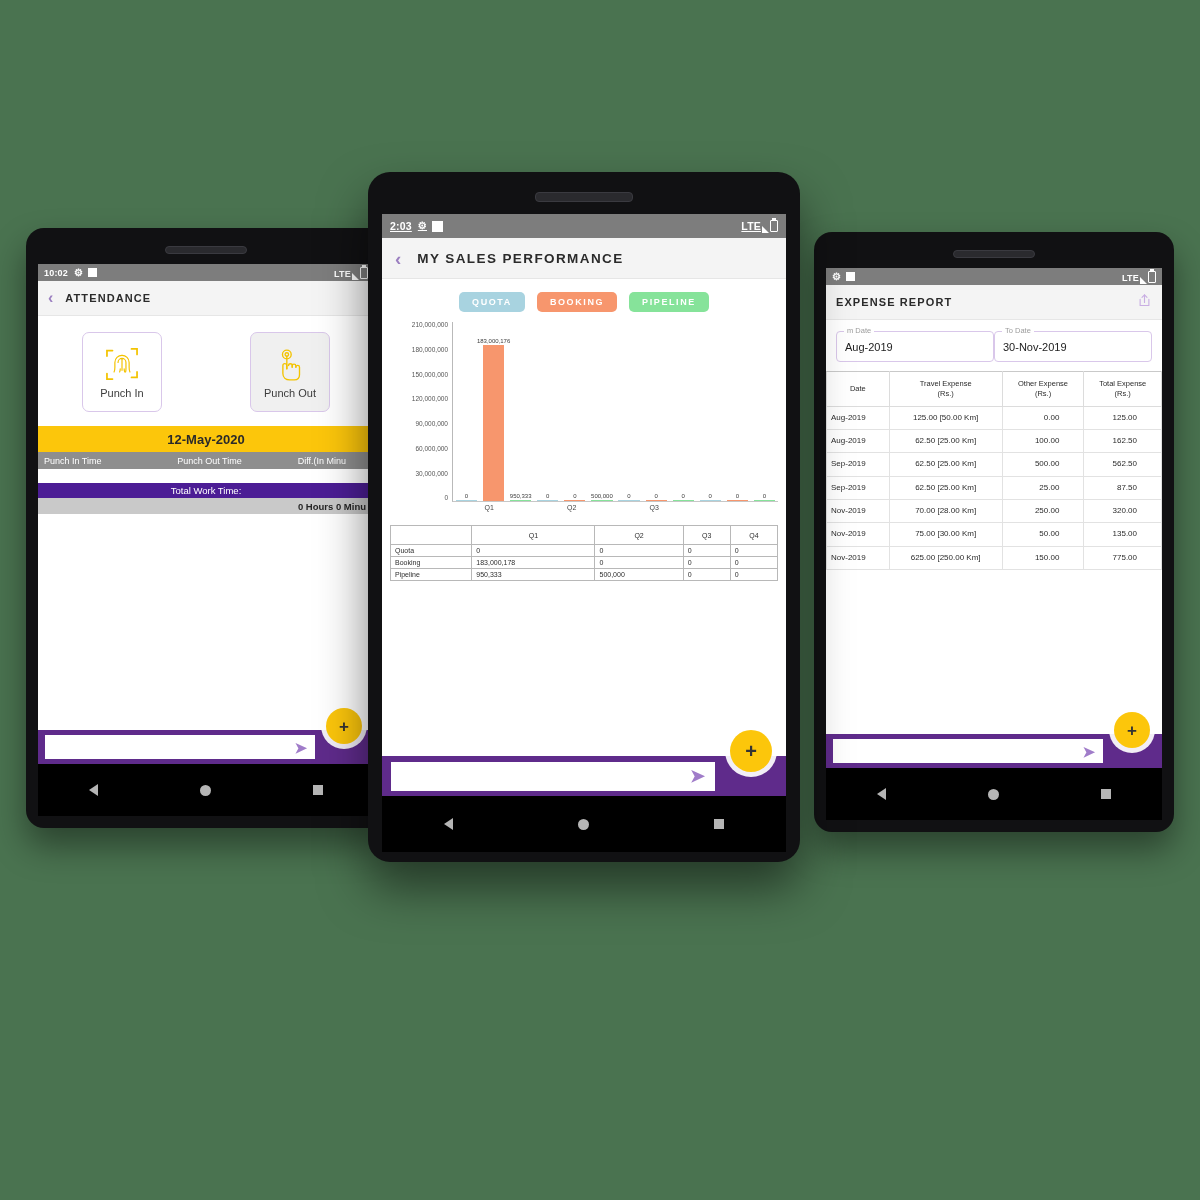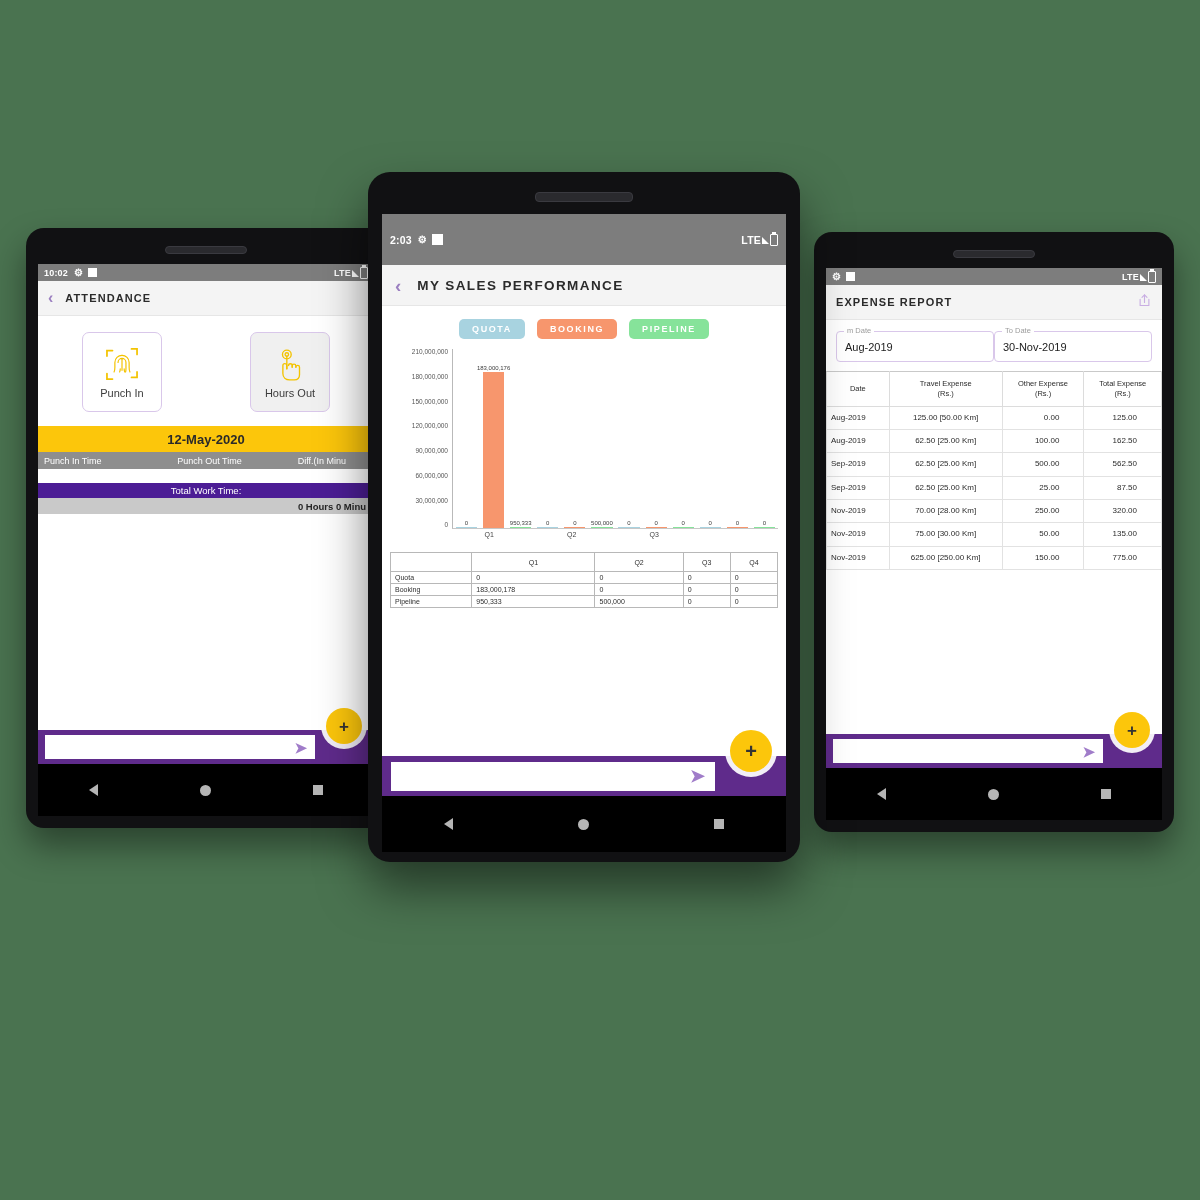--- a/index.html
+++ b/index.html
@@ -35,26 +35,26 @@
   #tablet-center{left:368px;top:172px;width:432px;height:690px;border-radius:22px;
                  box-shadow:0 26px 48px rgba(0,0,0,.5);}
   #tablet-center .speaker{top:20px;width:96px;height:8px;}
   #tablet-center .screen{left:14px;top:42px;width:404px;height:582px;}
   #tablet-center .navbar{position:absolute;left:14px;top:624px;width:404px;height:56px;}
 
   
   .statusbar{display:flex;align-items:center;background:#7d7d7d;color:#fff;
              height:17px;padding:0 6px;font-size:9px;font-weight:bold;
              letter-spacing:.2px;}
-  .sb-lg .statusbar{height:35px;font-size:10.5px;padding:8px 8px;}
+  .sb-lg .statusbar{height:24px;font-size:10.5px;padding:0 8px;text-decoration:underline;}
   .statusbar .sb-time{margin-right:6px;}
   .statusbar .sb-gear{margin-right:5px;font-size:10px;line-height:1;}
   .statusbar .sb-sq{width:9px;height:9px;background:#fff;display:inline-block;}
   .sb-lg .statusbar .sb-sq{width:11px;height:11px;}
-  .statusbar .sb-right{margin-left:auto;display:flex;align-items:center;gap:1px;}
+  .statusbar .sb-right{margin-left:auto;display:flex;align-items:flex-end;gap:1px;}
   .sb-sig{width:0;height:0;border-left:7px solid #fff;border-top:7px solid transparent;
           transform:translateY(1px);}
   .sb-bat{width:6px;height:10px;border:1.4px solid #fff;border-radius:1px;position:relative;}
   .sb-bat:after{content:"";position:absolute;left:1px;right:1px;top:-3px;height:2px;background:#fff;}
 
   
   .appbar{display:flex;align-items:center;background:#f4f4f4;height:34px;
           padding:0 10px;border-bottom:1px solid #e6e6e6;}
   .sb-lg .appbar{height:40px;padding:0 13px;}
   .appbar .back{color:#9b7fc0;font-size:16px;line-height:1;margin-right:12px;
@@ -204,21 +204,21 @@
               <svg width="38" height="38" viewBox="0 0 48 48">
                 <g fill="none" stroke="#f3c300" stroke-width="1.7" stroke-linecap="round" stroke-linejoin="round">
                   <circle cx="20" cy="12" r="5.5"></circle>
                   <circle cx="20" cy="12" r="2.2"></circle>
                   <path d="M20 14v16"></path>
                   <path d="M20 30v-4c0-1.4-1.2-2.5-2.6-2.5S15 24.6 15 26v10c0 5 3.8 8 8.5 8h6c4 0 6.5-2.6 6.5-6.5V28c0-1.3-1-2.3-2.3-2.3S31.4 26.7 31.4 28"></path>
                   <path d="M31.4 28v-1.6c0-1.3-1-2.3-2.3-2.3s-2.3 1-2.3 2.3V28"></path>
                   <path d="M26.8 28v-2c0-1.3-1-2.3-2.3-2.3s-2.3 1-2.3 2.3"></path>
                 </g>
               </svg>
-              <span class="lbl">Hours Out</span>
+              <span class="lbl">Punch Out</span>
             </div>
           </div>
 
           <div class="date-bar">12-May-2020</div>
 
           <div class="hdr-row">
             <span class="c1">Punch In Time</span>
             <span class="c2">Punch Out Time</span>
             <span class="c3">Diff.(In Minu</span>
           </div>

